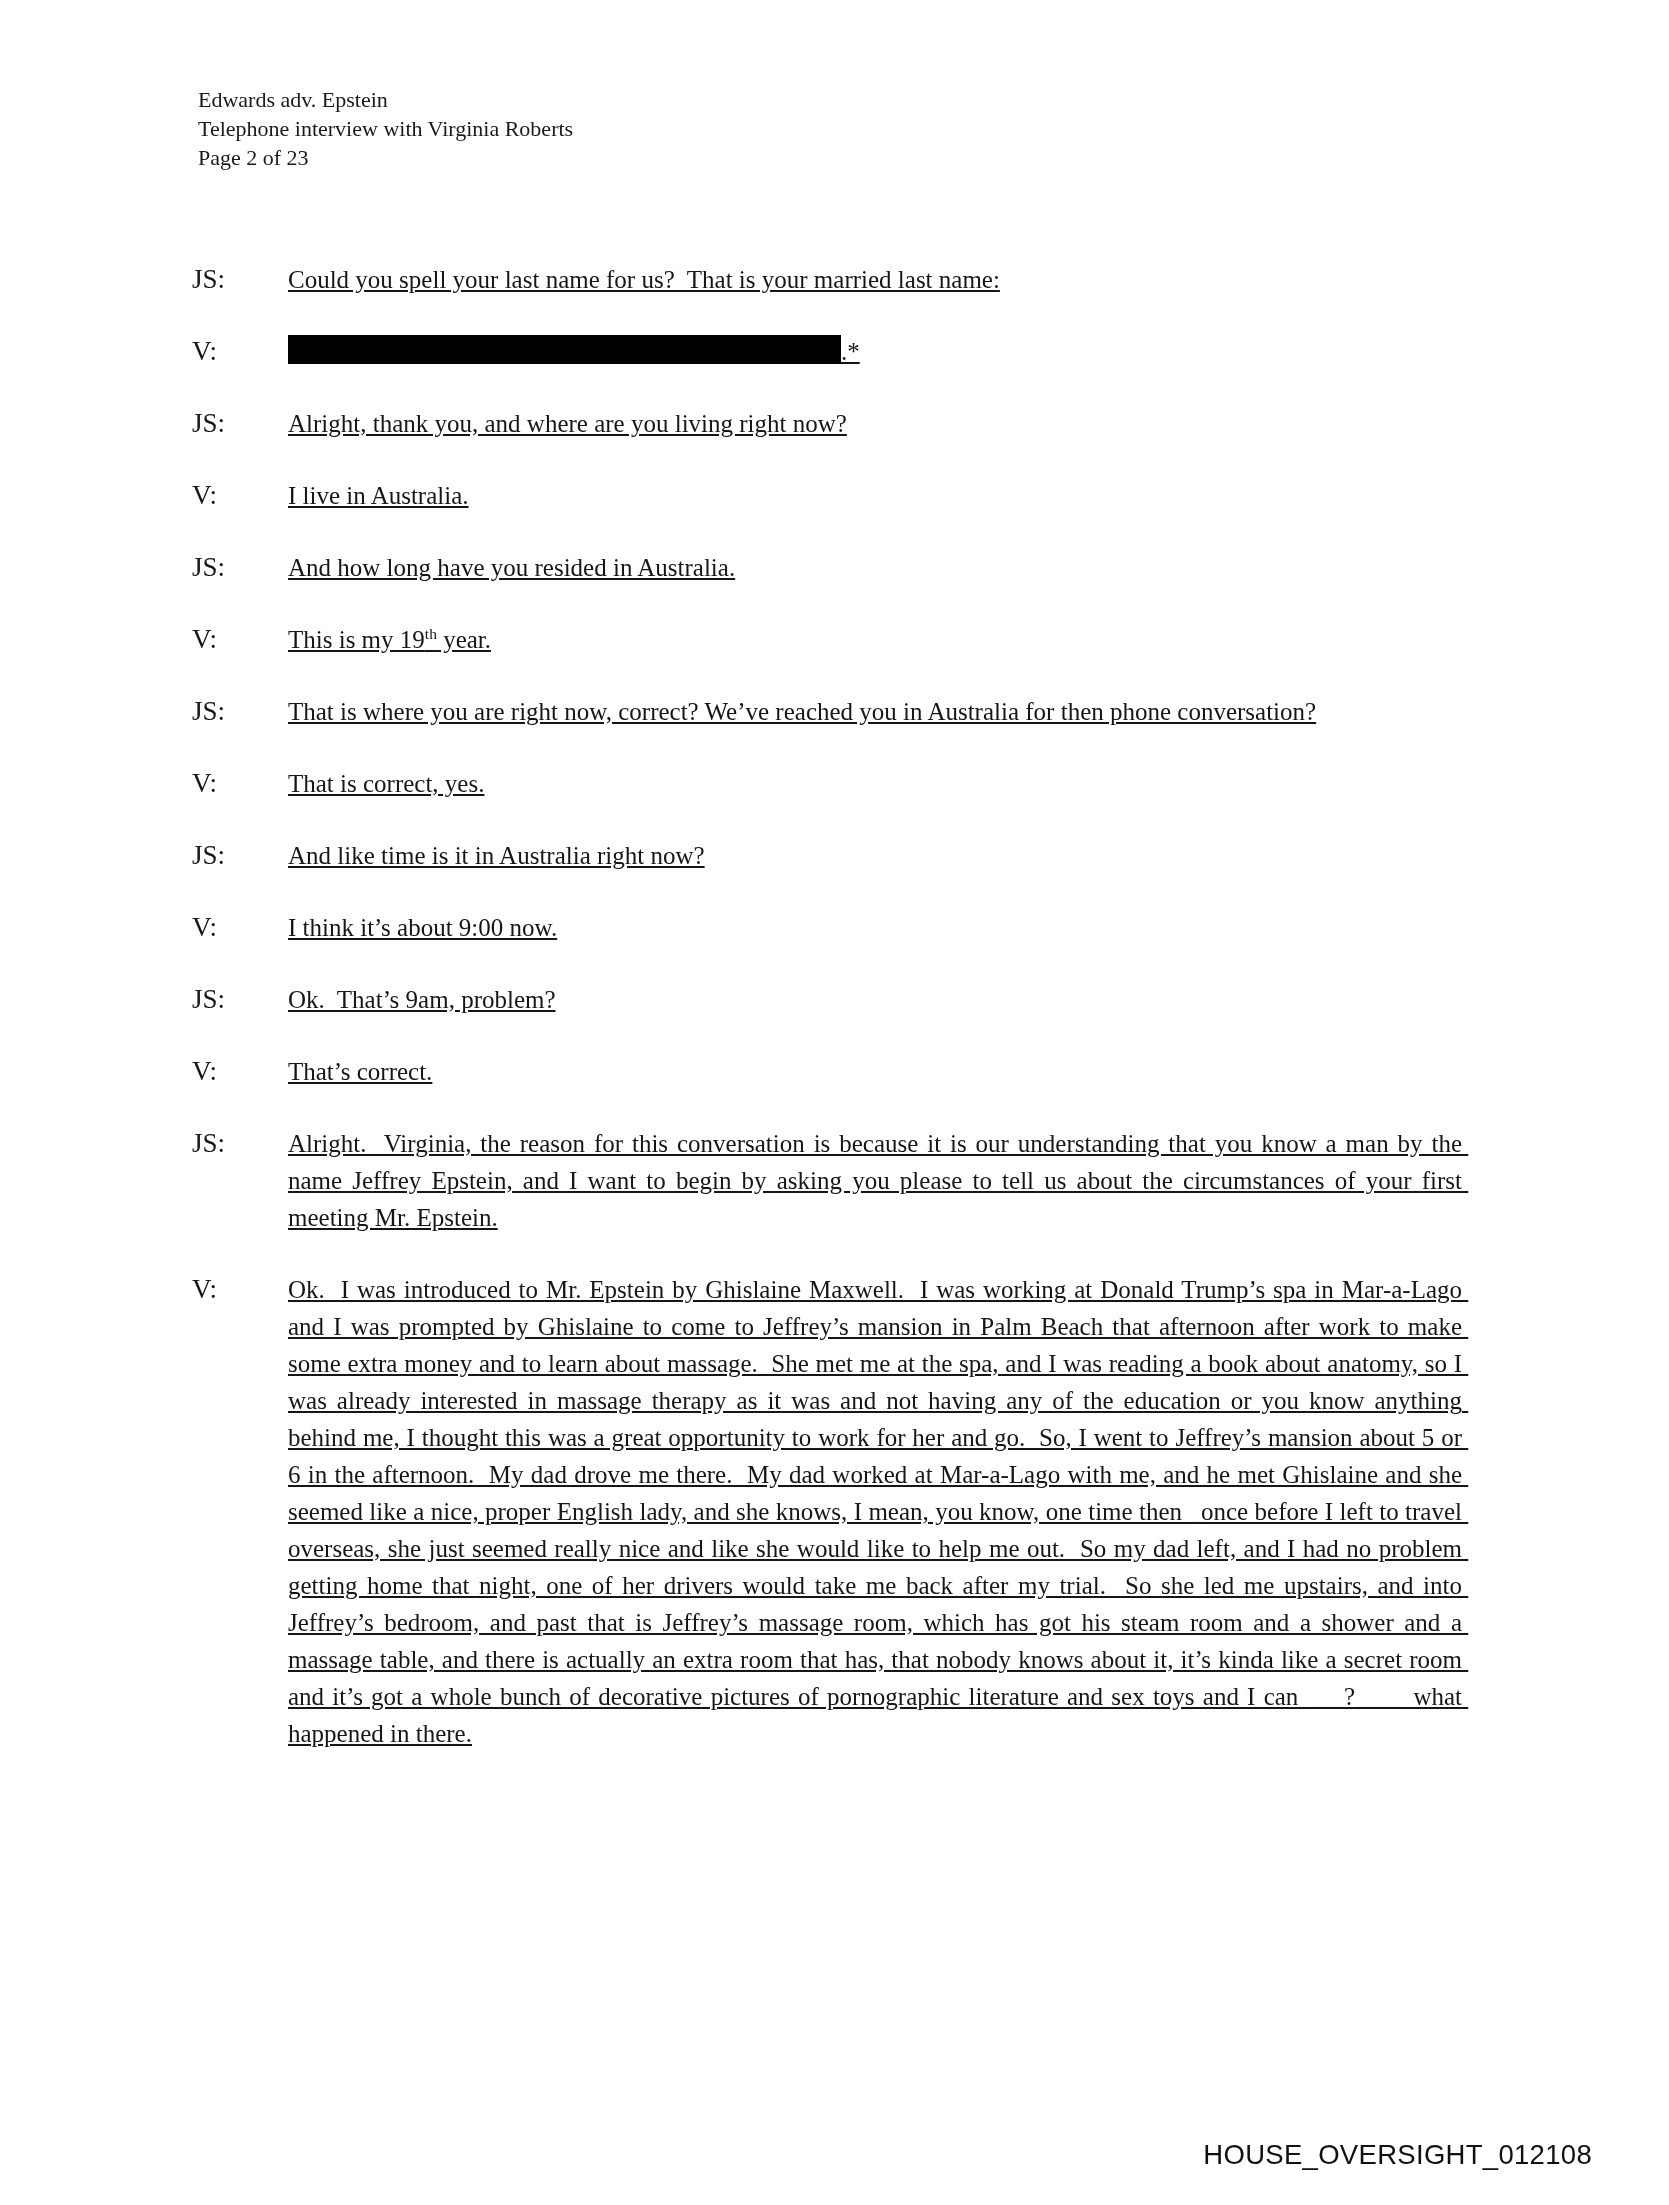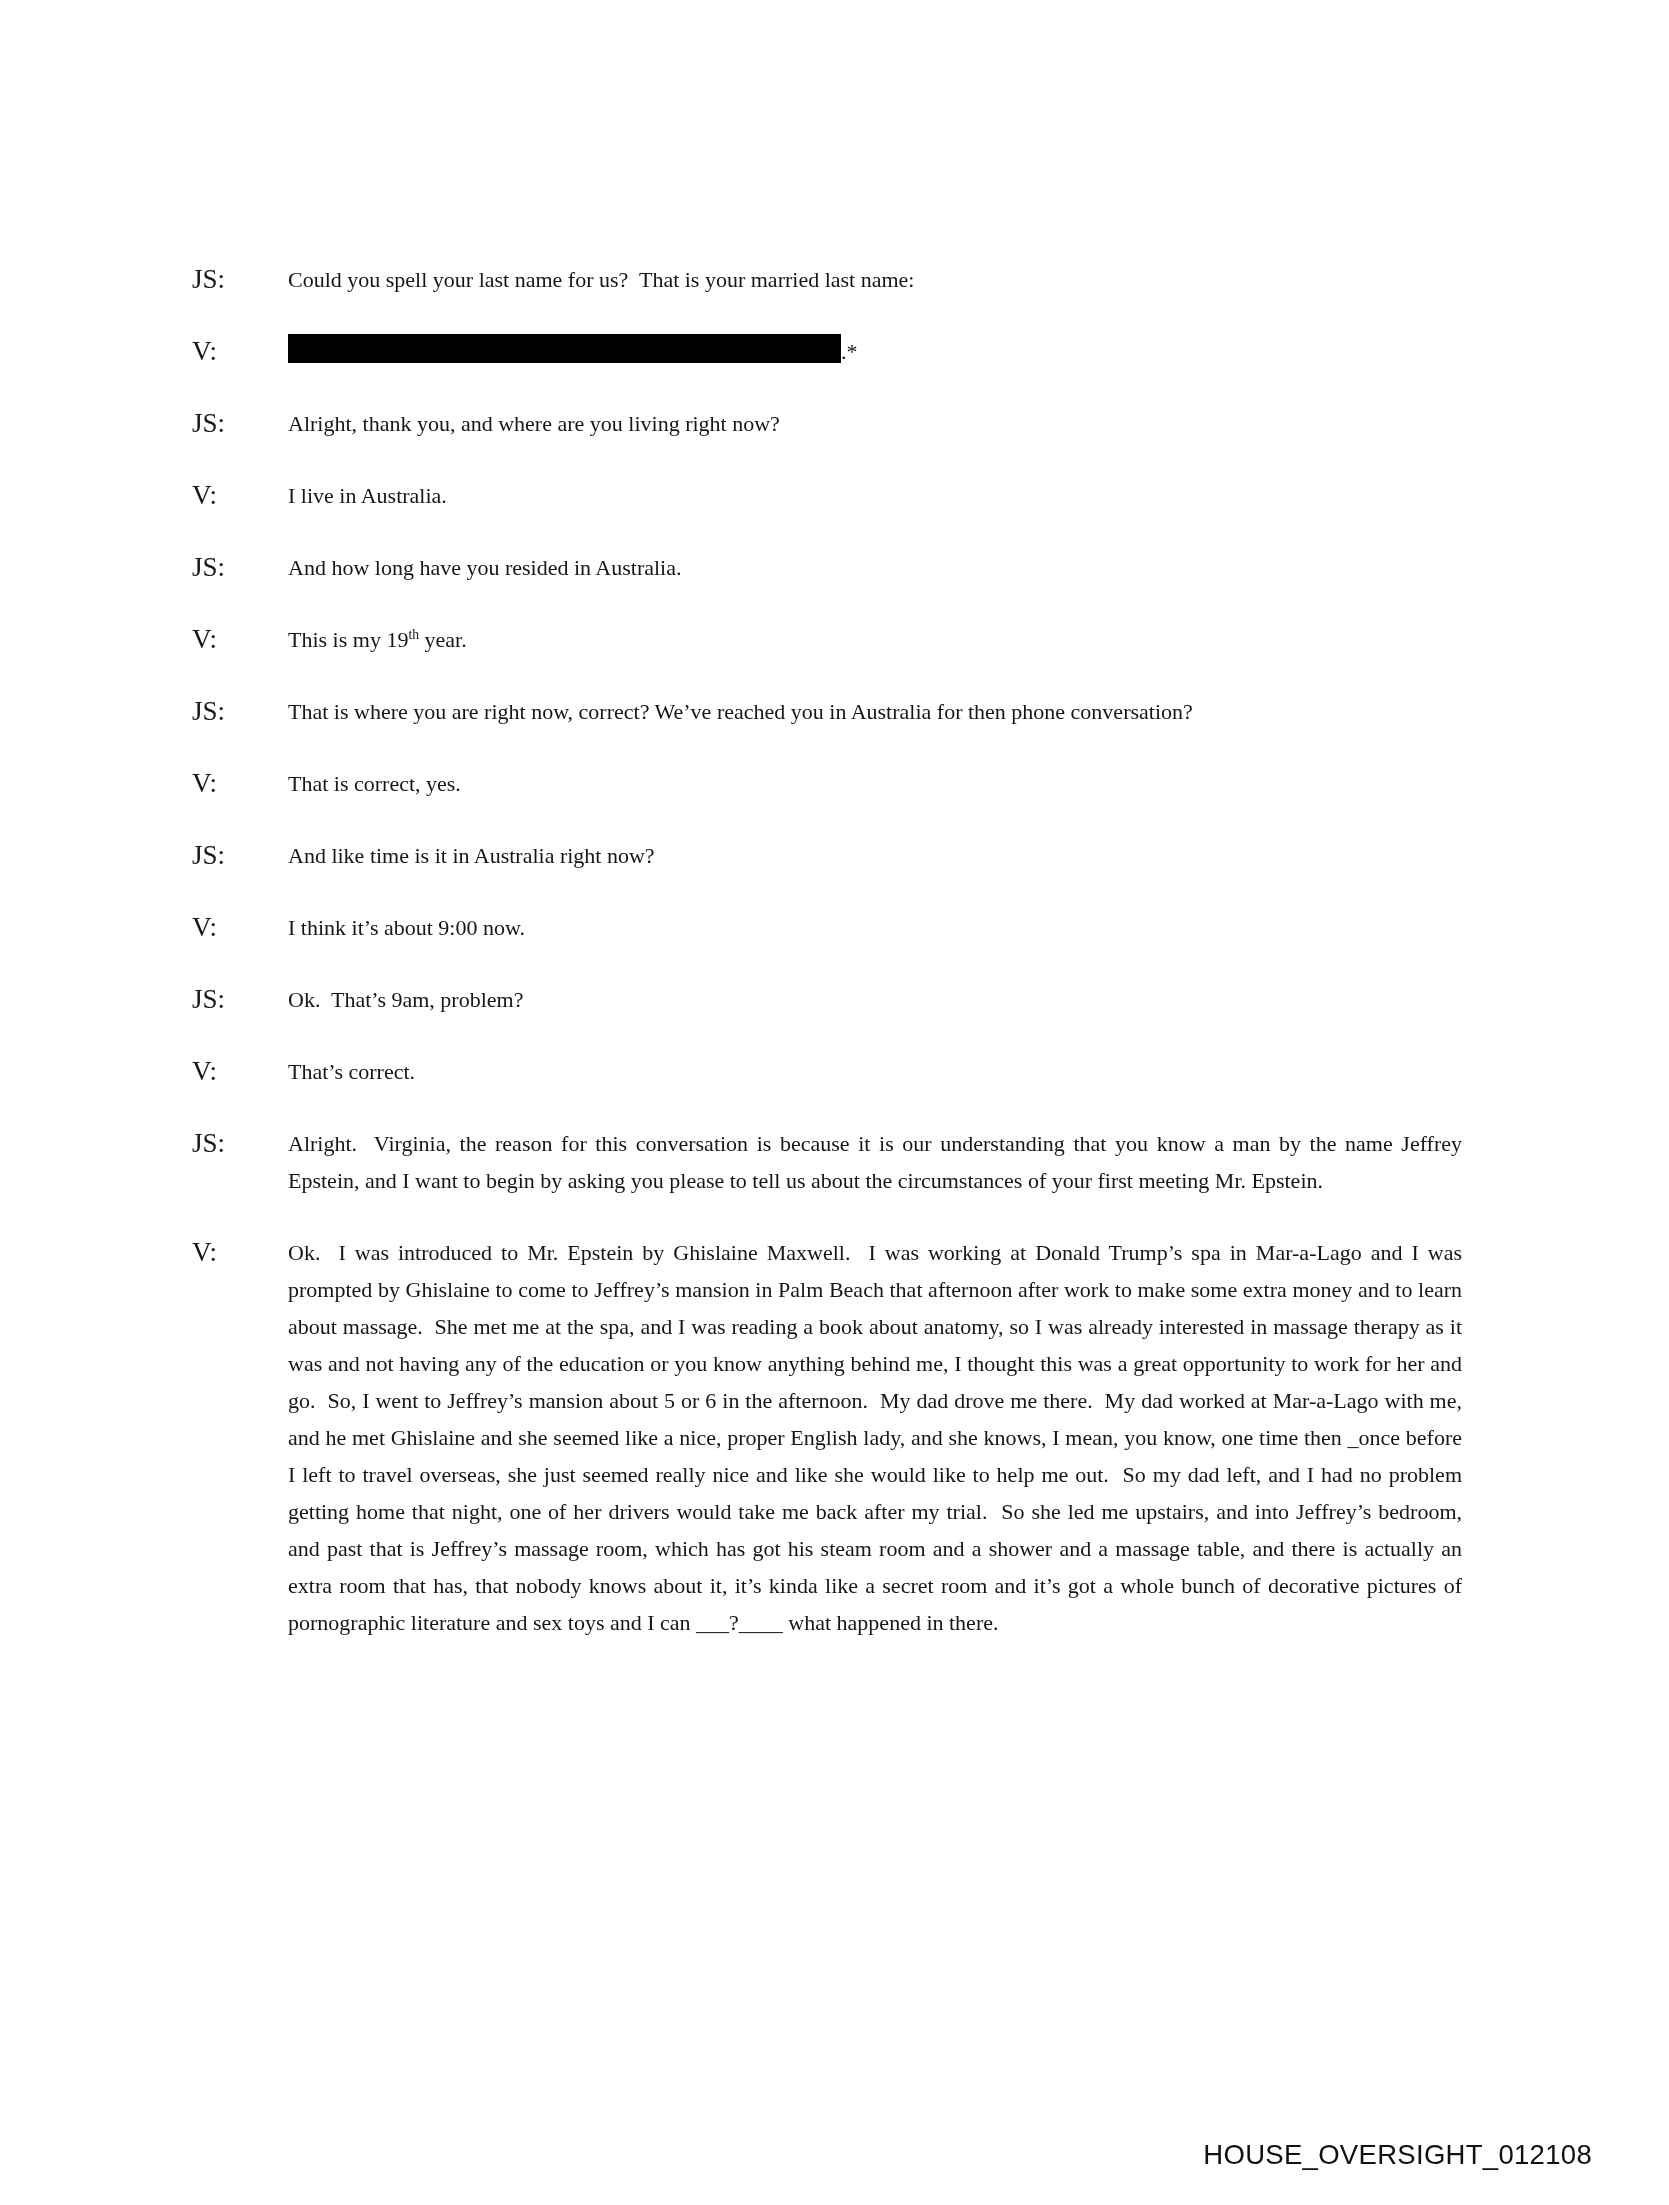--- a/index.html
+++ b/index.html
@@ -34,25 +34,26 @@
     margin-bottom: 35px;
   }
   .speaker {
     width: 96px;
     flex-shrink: 0;
     font-size: 27px;
     line-height: 37px;
   }
   .text {
     flex: 1;
-    font-size: 22px;
+    font-size: 25px;
     line-height: 37px;
     text-align: justify;
     text-justify: inter-word;
     white-space: pre-wrap;
+    text-decoration: underline;
   }
   .text sup {
     font-size: 0.62em;
     line-height: 0;
     vertical-align: super;
   }
   .redaction {
     display: inline-block;
     width: 553px;
     height: 29px;
@@ -68,20 +69,25 @@
     letter-spacing: 0.3px;
     color: #111111;
     margin-left: 8px;
   }
 </style>
 </head>
 <body>
 
 <div class="page">
 
+  <div class="header">
+    <div>Edwards adv. Epstein</div>
+    <div>Telephone interview with Virginia Roberts</div>
+    <div>Page 2 of 23</div>
+  </div>
 
   <div class="dialogue">
       <div class="row">
         <span class="speaker">JS:</span>
         <div class="text">Could you spell your last name for us?  That is your married last name:</div>
       </div>
       <div class="row">
         <span class="speaker">V:</span>
         <div class="text"><span class="redaction"></span><span>.*</span></div>
       </div>

